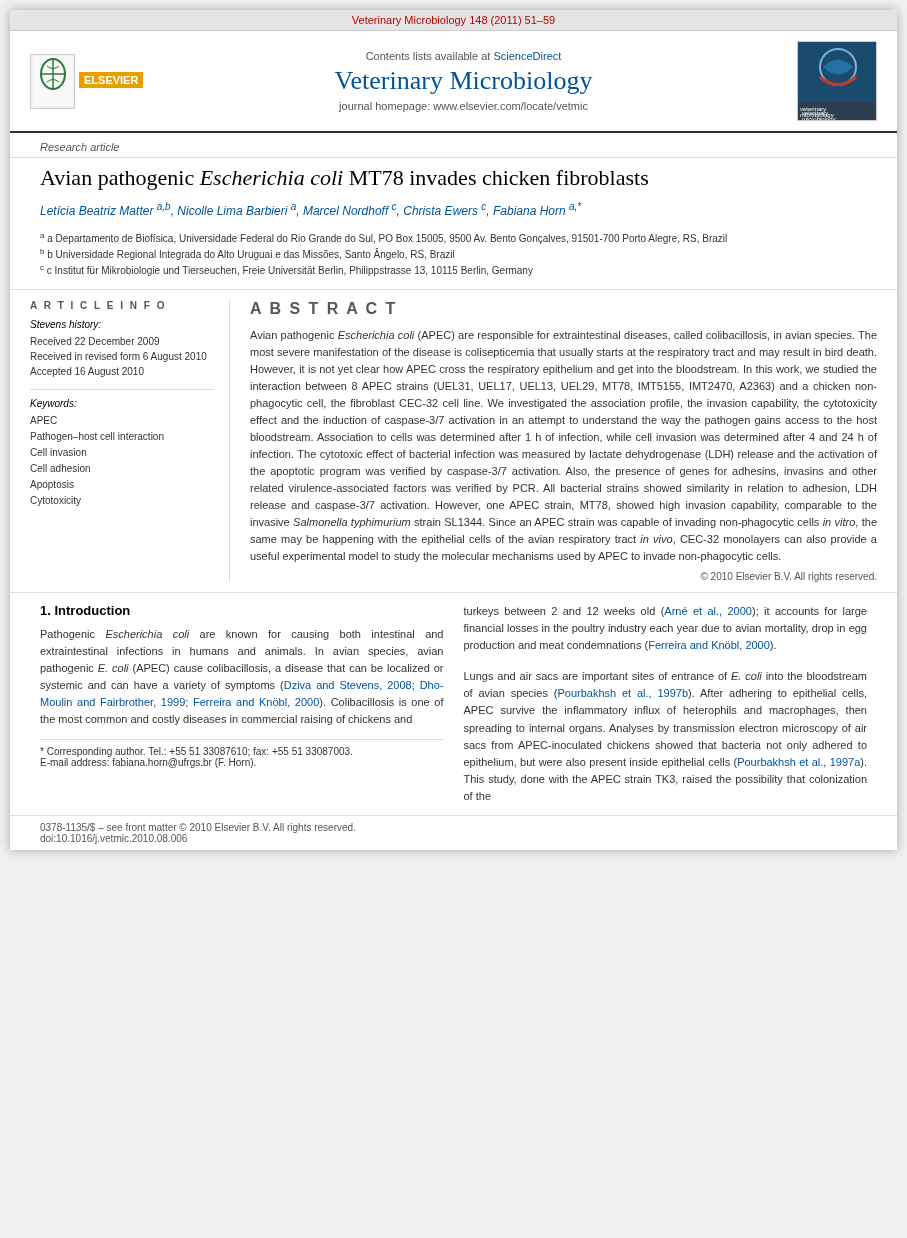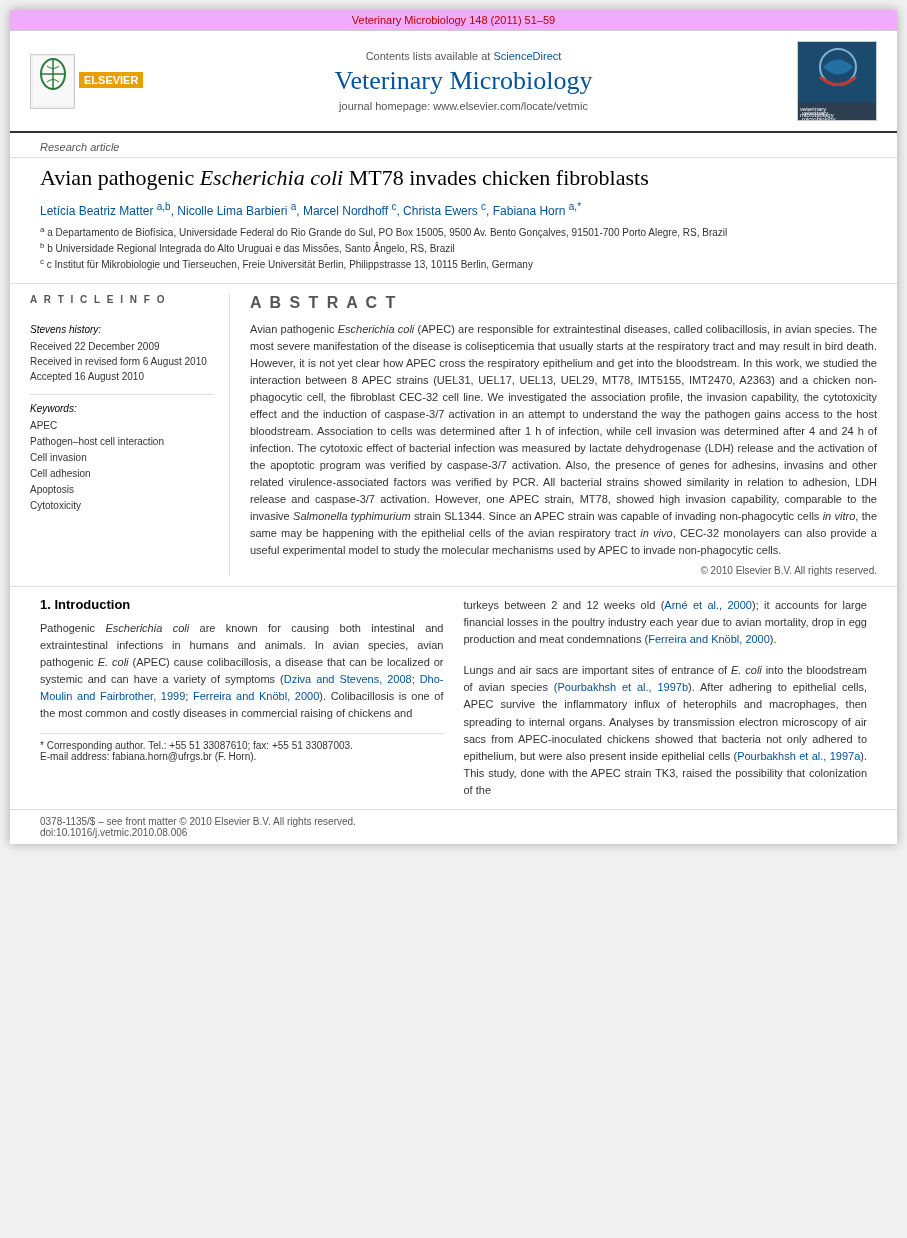--- a/index.html
+++ b/index.html
@@ -10,21 +10,21 @@
       display: flex;
       justify-content: center;
       padding: 10px;
     }
     .page {
       width: 907px;
       background: white;
       box-shadow: 0 0 10px rgba(0,0,0,0.3);
     }
     .top-bar {
-      background: #f0abfc;
+      background: #e5e5e5;
       text-align: center;
       padding: 4px;
       font-size: 11px;
       color: #b00;
       border-bottom: 1px solid #ccc;
     }
     .journal-header {
       display: flex;
       align-items: center;
       padding: 10px 20px;
@@ -104,21 +104,22 @@
       color: #000;
       line-height: 1.3;
       margin-bottom: 8px;
     }
     .article-title em {
       font-style: italic;
     }
     .authors {
       font-size: 12px;
       color: #00529b;
-      margin-bottom: 6px;
+      margin-bottom: 12px;
+      font-style: italic;
     }
     .affiliations {
       font-size: 10px;
       color: #333;
       line-height: 1.5;
     }
     .affiliations sup {
       font-size: 8px;
     }
 
@@ -133,21 +134,21 @@
       flex-shrink: 0;
       border-right: 1px solid #ddd;
       padding-right: 15px;
     }
 
     .article-info-title {
       font-size: 10px;
       color: #555;
       letter-spacing: 2px;
       text-transform: uppercase;
-      margin-bottom: 19px;
+      margin-bottom: 8px;
       font-weight: bold;
     }
     .article-history {
       font-size: 10px;
       margin-bottom: 10px;
     }
     .article-history .section-label {
       font-style: italic;
       font-size: 10px;
       margin-bottom: 4px;

